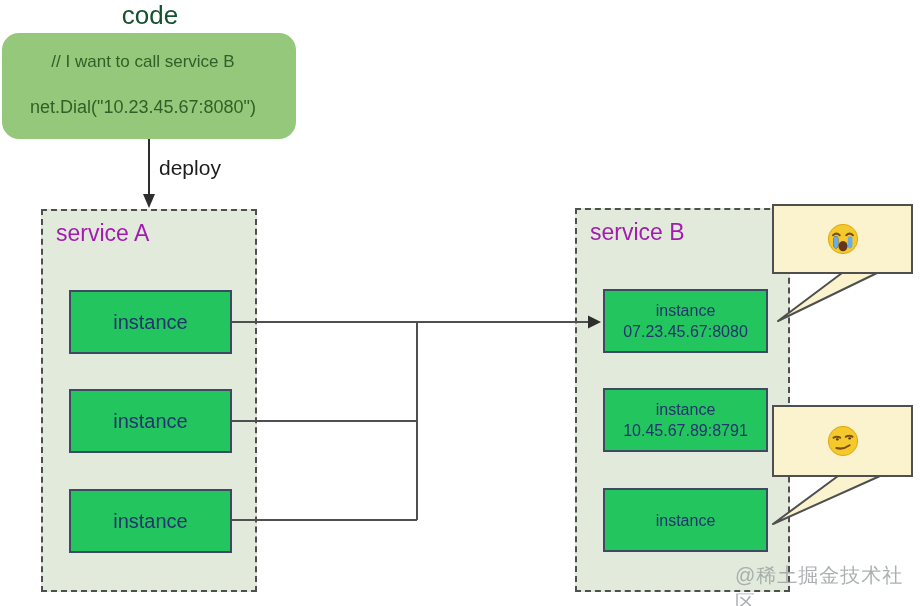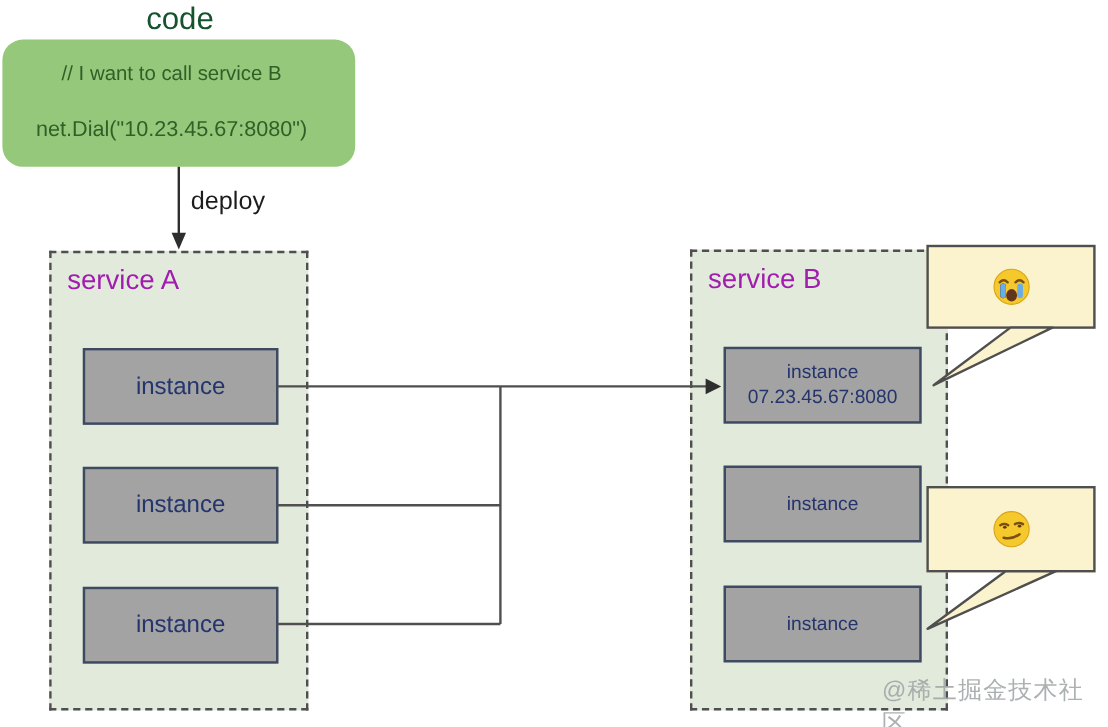--- a/index.html
+++ b/index.html
@@ -61,21 +61,21 @@
     left: 13px; top: 9px;
     font-size: 23px;
     color: #a21caf;
   }
 
   
   .instance {
     position: absolute;
     left: 26px;
     width: 163px; height: 64px;
-    background: #a3a3a3;
+    background: #22c55e;
     border: 2px solid #3d4a61;
     box-sizing: border-box;
     display: flex;
     flex-direction: column;
     justify-content: center;
     align-items: center;
     color: #24346d;
   }
   .service-a .instance { font-size: 20px; }
   .service-b .instance { width: 165px; font-size: 16px; line-height: 21px; }
@@ -145,20 +145,21 @@
   </div>
 
   <div class="service-box service-b">
     <div class="service-title">service B</div>
     <div class="instance inst-1">
       <span>instance</span>
       <span>07.23.45.67:8080</span>
     </div>
     <div class="instance inst-2">
       <span>instance</span>
+      <span>10.45.67.89:8791</span>
     </div>
     <div class="instance inst-3">
       <span>instance</span>
     </div>
   </div>
 
   <div class="bubble bubble-1">
     <svg class="emoji-svg" width="34" height="34" viewBox="0 0 36 36" aria-label="loudly-crying-face">
       <circle cx="18" cy="18" r="15.5" fill="#f5c92c"></circle>
       <circle cx="18" cy="18" r="15.5" fill="none" stroke="#d9a416" stroke-width="1"></circle>

